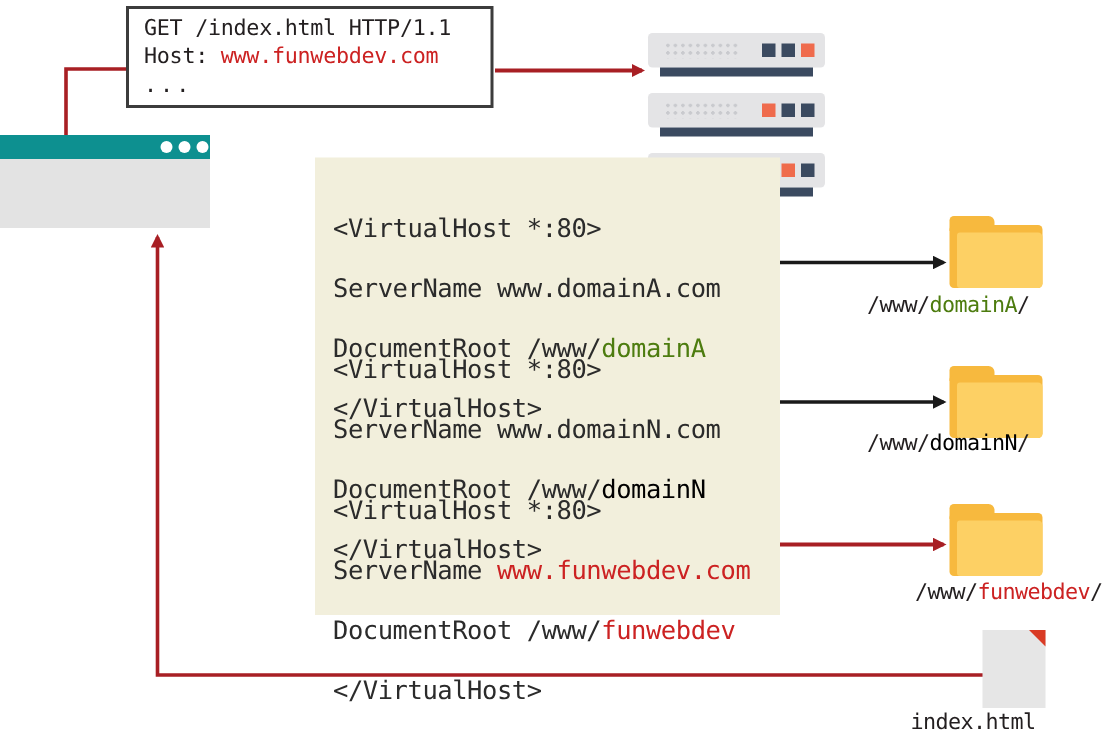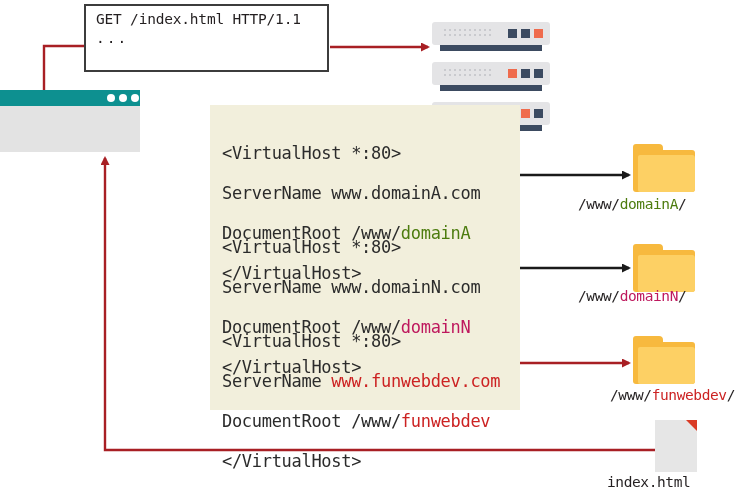--- a/index.html
+++ b/index.html
@@ -119,21 +119,21 @@
     font-size: 17px;
     line-height: 20px;
     color: #2b2b2b;
     white-space: pre;
     letter-spacing: -0.3px;
   }
   #vhost-0 { top: 18px; }
   #vhost-1 { top: 112px; }
   #vhost-2 { top: 206px; }
   .tok-green { color: #4d7c0f; }
-  .tok-blue  { color: #be185d; margin-top: 20px; }
+  .tok-blue  { color: #000000; margin-top: 20px; }
   .tok-red   { color: #cc2222; }
 
   
   #arrows {
     position: absolute; left: 0; top: 0;
     width: 740px; height: 498px;
     pointer-events: none;
   }
 
   
@@ -225,20 +225,21 @@
 
     <line x1="482" y1="268" x2="629" y2="268" stroke="#1a1a1a" stroke-width="2.4" marker-end="url(#arrowBlack)"></line>
 
     <line x1="508" y1="363" x2="629" y2="363" stroke="#a81f24" stroke-width="2.6" marker-end="url(#arrowRed)"></line>
 
     <path d="M676,472 L676,450 L105,450 L105,158" fill="none" stroke="#a81f24" stroke-width="2.4" marker-end="url(#arrowRed)"></path>
   </svg>
 
   <div id="request-box">
     <div class="req-line">GET /index.html HTTP/1.1</div>
+    <div class="req-line"><span>Host: </span><span class="req-red">www.funwebdev.com</span></div>
     <div class="req-line req-dots">...</div>
   </div>
 
   <div id="browser">
     <div id="browser-titlebar">
       <span class="dot" id="dot1"></span>
       <span class="dot" id="dot2"></span>
       <span class="dot" id="dot3"></span>
     </div>
     <div id="browser-body"></div>

